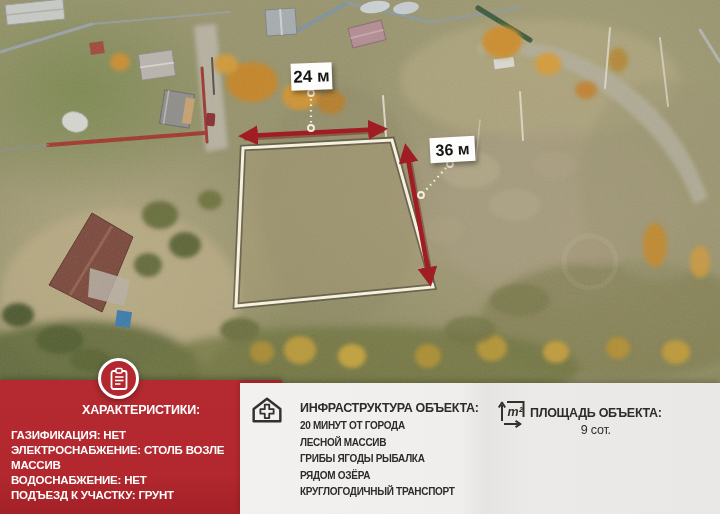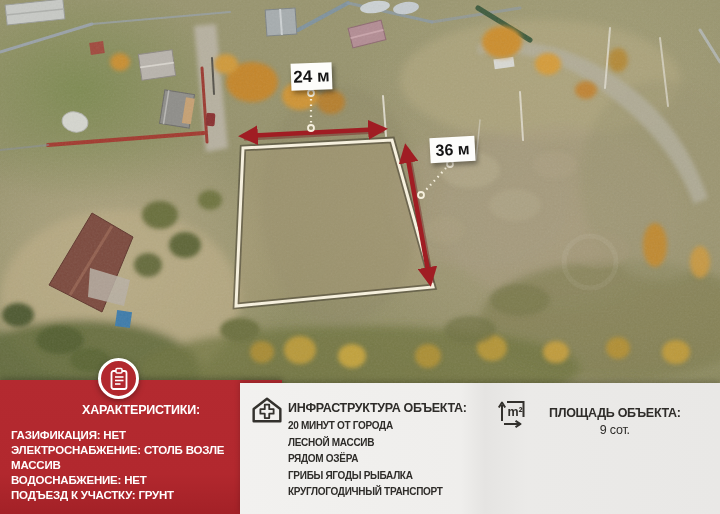--- a/index.html
+++ b/index.html
@@ -28,26 +28,26 @@
     border-top:11px solid transparent;border-bottom:11px solid transparent;
     border-left:10px solid #b2282e;}
   .red-title{margin:0;padding-top:23px;text-align:center;font-size:12.5px;
     font-weight:bold;letter-spacing:-.2px;line-height:14px;}
   .red-list{list-style:none;margin:11px 0 0;padding:0 11px;font-size:11.5px;
     font-weight:bold;line-height:15px;letter-spacing:-.2px;}
   .panel-light{position:absolute;left:240px;top:383px;width:480px;height:131px;
     background:linear-gradient(90deg,#f2f1ef 0%,#efeeec 46%,#e5e4e2 51%,#ebeae8 60%,#e9e8e6 100%);
     color:#2e2c29;box-shadow:0 -2px 6px rgba(0,0,0,.2);}
   .infra-icon{position:absolute;left:11px;top:13px;}
-  .infra-text{position:absolute;left:48px;top:18px;}
+  .infra-text{position:absolute;left:60px;top:18px;}
   .light-title{margin:0;font-size:12.5px;font-weight:bold;letter-spacing:-.3px;line-height:14px;}
   .light-list{list-style:none;margin:3px 0 0;padding:0;font-size:10px;
     font-weight:bold;letter-spacing:-.3px;line-height:16.6px;}
-  .area-icon{position:absolute;left:255px;top:12px;}
-  .area-text{position:absolute;left:309px;top:23px;}
+  .area-icon{position:absolute;left:255px;top:12px;font-style:italic;}
+  .area-text{position:absolute;left:290px;top:23px;}
   .area-value{margin-top:3px;font-size:12.5px;font-weight:normal;letter-spacing:-.2px;text-align:center;}
   
   .badge{position:absolute;left:98px;top:358px;width:41px;height:41px;border-radius:50%;
     background:#b2282e;border:3px solid #fff;box-sizing:border-box;
     box-shadow:0 2px 6px rgba(0,0,0,.35);display:flex;align-items:center;justify-content:center;}
 </style>
 </head>
 <body>
 
 <div class="stage">
@@ -244,22 +244,22 @@
       <svg width="32" height="28" viewBox="0 0 30 26">
         <path d="M15,2.5 L27.5,12 V23.5 H2.5 V12 Z" fill="none" stroke="#33312d" stroke-width="2.3" stroke-linejoin="round"></path>
         <path d="M12.9,8 H17.1 V12.2 H21.2 V16.4 H17.1 V20.6 H12.9 V16.4 H8.8 V12.2 H12.9 Z" fill="none" stroke="#33312d" stroke-width="1.7" stroke-linejoin="round"></path>
       </svg>
     </div>
     <div class="infra-text">
       <h3 class="light-title">ИНФРАСТРУКТУРА ОБЪЕКТА:</h3>
       <ul class="light-list">
         <li>20 МИНУТ ОТ ГОРОДА</li>
         <li>ЛЕСНОЙ МАССИВ</li>
+        <li>ГРИБЫ ЯГОДЫ РЫБАЛКА</li>
         <li>РЯДОМ ОЗЁРА</li>
-        <li>ГРИБЫ ЯГОДЫ РЫБАЛКА</li>
         <li>КРУГЛОГОДИЧНЫЙ ТРАНСПОРТ</li>
       </ul>
     </div>
 
     <div class="area-icon">
       <svg width="34" height="36" viewBox="0 0 34 36">
         <path d="M12,7 H28.5 V22" fill="none" stroke="#33312d" stroke-width="2"></path>
         <line x1="7" y1="26" x2="7" y2="10" stroke="#33312d" stroke-width="2"></line>
         <path d="M3.8,12.5 L7,7.5 L10.2,12.5" fill="none" stroke="#33312d" stroke-width="2" stroke-linejoin="round"></path>
         <line x1="9" y1="29" x2="25" y2="29" stroke="#33312d" stroke-width="2"></line>

